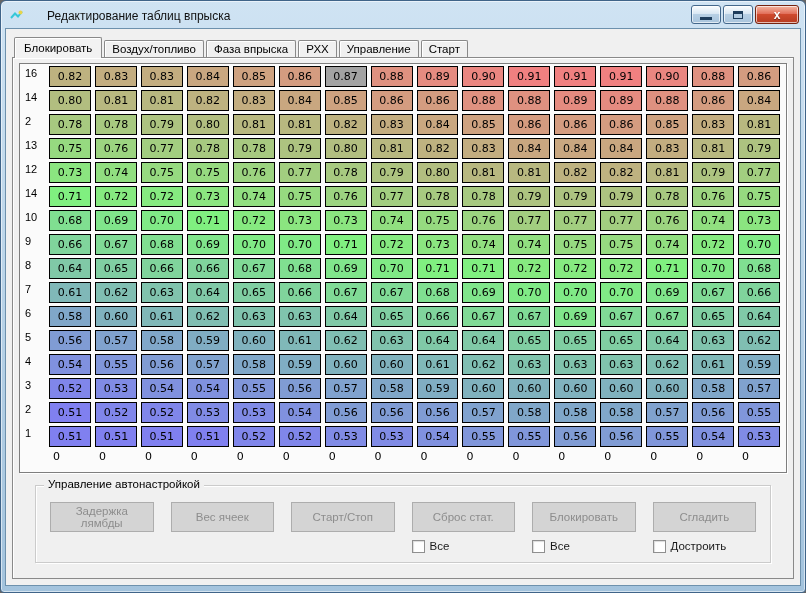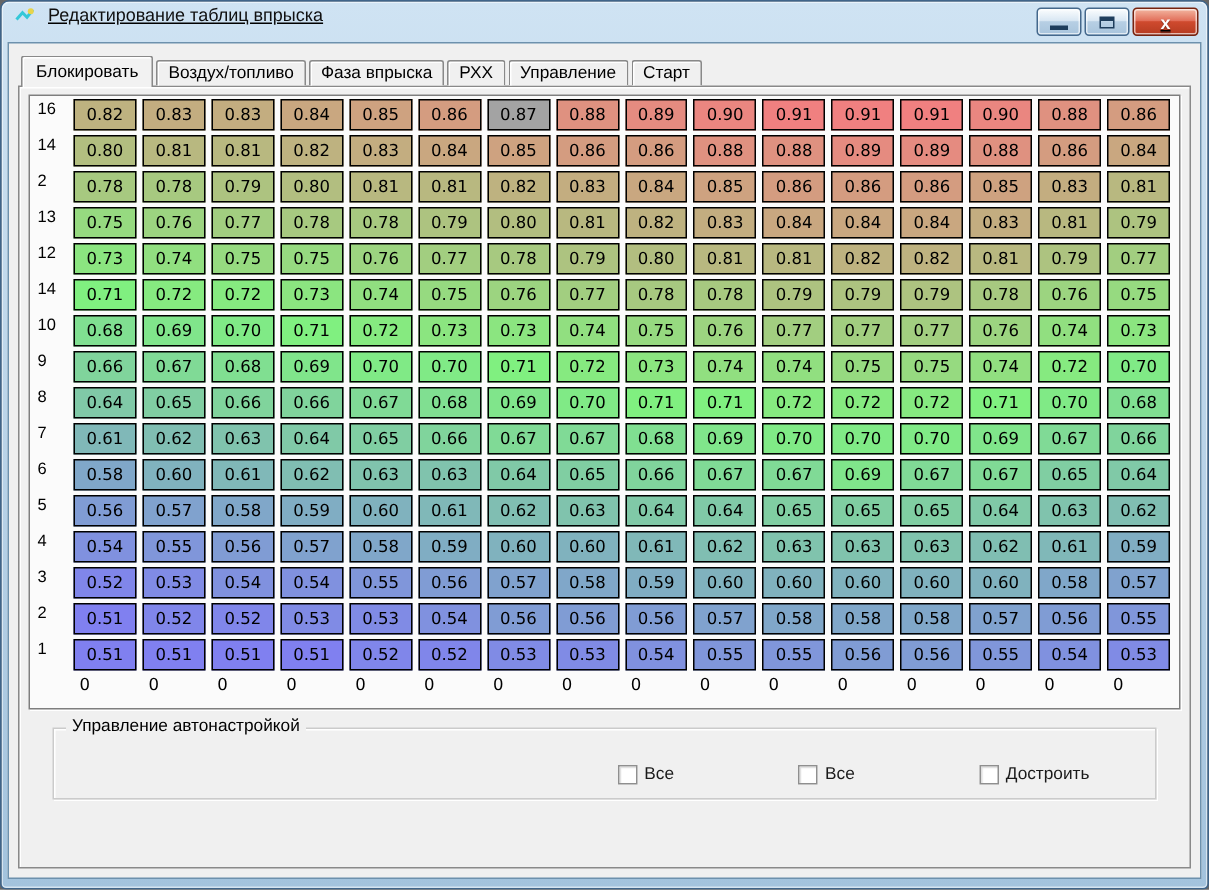--- a/index.html
+++ b/index.html
@@ -5,21 +5,21 @@
   html,body { margin:0; padding:0; background:#666; }
   * { box-sizing:border-box; }
   .window {
     width:806px; height:593px; position:relative;
     font-family:"Liberation Sans", sans-serif;
     background:linear-gradient(#cfe3f3,#a3c3dd);
     border:1px solid #3f6489; border-radius:6px 6px 4px 4px;
     padding:0 4px 4px 4px;
     box-shadow: inset 0 0 0 1px rgba(255,255,255,.55);
   }
-  .titlebar { height:27px; display:flex; align-items:flex-start; gap:8px; padding:2px 2px 0 4px;text-decoration:underline; }
+  .titlebar { height:27px; display:flex; align-items:center; gap:23px; padding:2px 2px 0 4px; }
   .title { font-size:12px; color:#101010; }
   .app-icon { width:15px; height:15px; display:inline-flex; }
   .winbtns { margin-left:auto; display:flex; gap:2px; align-self:flex-start; margin-top:2px; }
   .wbtn {
     width:30px; height:19px; border:1px solid #44688c; border-radius:3px;
     background:linear-gradient(#fbfdfe 0%, #d9e7f3 45%, #b7cfe4 50%, #a8c4dc 100%);
     display:flex; align-items:center; justify-content:center; cursor:default;
     box-shadow: inset 0 0 0 1px rgba(255,255,255,.65);
   }
   .wbtn.close {
@@ -910,20 +910,28 @@
             <div class="collabel">0</div>
             <div class="collabel">0</div>
             <div class="collabel">0</div>
             <div class="collabel">0</div>
             <div class="collabel">0</div>
             <div class="collabel">0</div>
           </div>
       </div>
       <div class="groupbox">
         <span class="gb-title">Управление автонастройкой</span>
+        <div class="btnrow" id="btnrow">
+            <button class="gbtn" aria-disabled="true">Задержка лямбды</button>
+            <button class="gbtn" aria-disabled="true">Вес ячеек</button>
+            <button class="gbtn" aria-disabled="true">Старт/Стоп</button>
+            <button class="gbtn" aria-disabled="true">Сброс стат.</button>
+            <button class="gbtn" aria-disabled="true">Блокировать</button>
+            <button class="gbtn" aria-disabled="true">Сгладить</button>
+          </div>
         <div class="chkrow" id="chkrow">
             <div class="chk" style="grid-column: 4;">
               <span class="chkbox"></span>
               <span>Все</span>
             </div>
             <div class="chk" style="grid-column: 5;">
               <span class="chkbox"></span>
               <span>Все</span>
             </div>
             <div class="chk" style="grid-column: 6;">

